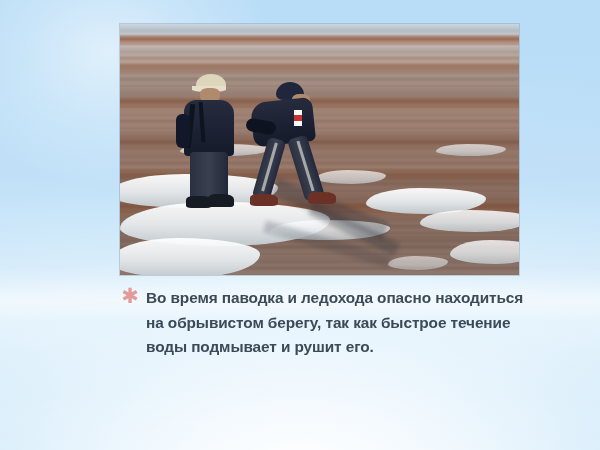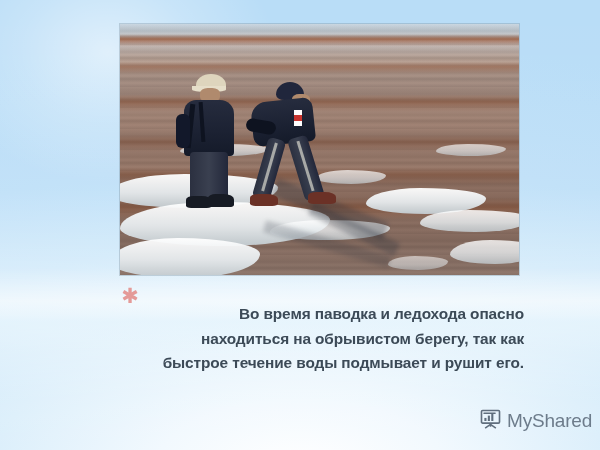--- a/index.html
+++ b/index.html
@@ -207,29 +207,28 @@
     top: 0px;
     width: 20px;
     color: #e49a98;
     font-size: 21px;
     line-height: 20px;
     font-weight: 400;
     text-align: center;
     font-family: "Liberation Serif", serif;
   }
   #caption-text {
-    margin: 16px;
+    margin: 0;
     padding: 0 0 0 26px;
     color: #3c4a57;
     font-size: 15.4px;
     line-height: 24.5px;
     font-weight: bold;
     letter-spacing: -0.1px;
     font-family: "Liberation Sans", sans-serif;
-    text-align: right;
   }
 
   
   #watermark {
     position: absolute;
     left: 479px;
     top: 407px;
     display: flex;
     align-items: center;
     gap: 5px;
@@ -303,32 +302,14 @@
       <div class="f-boot-red" style="left:56px; top:110px; width:28px; height:12px;"></div>
     </div>
 
   </div>
 
   <div id="caption">
     <div id="bullet-asterisk">✱</div>
     <p id="caption-text">Во время паводка и ледохода опасно находиться на обрывистом берегу, так как быстрое течение воды подмывает и рушит его.</p>
   </div>
 
-  <div id="watermark">
-    <span id="watermark-icon">
-      <svg width="23" height="23" viewBox="0 0 24 24" aria-hidden="true">
-        <g fill="none" stroke="#5f6e7d" stroke-width="1.7">
-          <rect x="2.6" y="3.6" width="18.8" height="13.2" rx="1.2"></rect>
-          <path d="M12 17 L12 20.6"></path>
-          <path d="M6.4 22 L12 18.2 L17.6 22"></path>
-        </g>
-        <g fill="#5f6e7d">
-          <rect x="5.6" y="11.4" width="2.2" height="3.2"></rect>
-          <rect x="9.2" y="9.0" width="2.2" height="5.6"></rect>
-          <rect x="12.8" y="7.0" width="2.2" height="7.6"></rect>
-        </g>
-        <path d="M5.2 6.6 L16.8 6.6" stroke="#5f6e7d" stroke-width="1.5" stroke-linecap="round"></path>
-      </svg>
-    </span>
-    <span id="watermark-label">MyShared</span>
-  </div>
 
 </div>
 
 </body></html>

